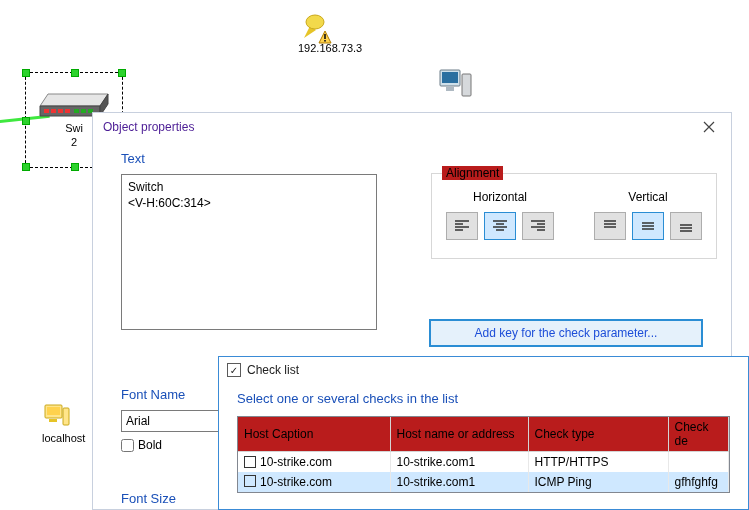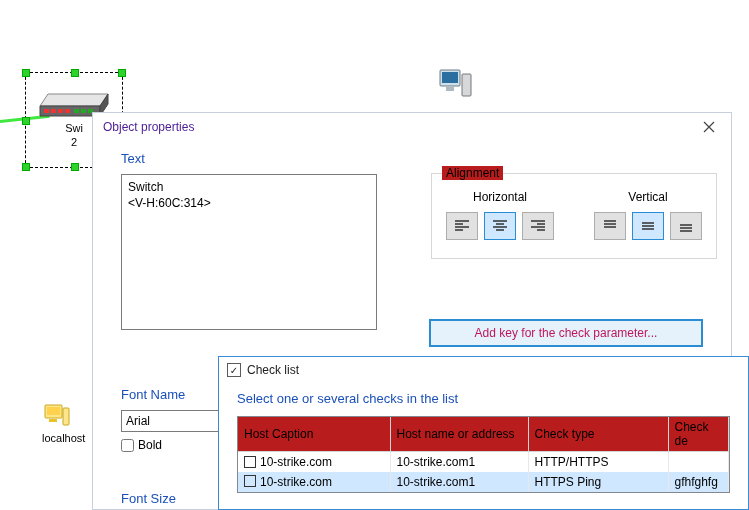--- a/index.html
+++ b/index.html
@@ -43,21 +43,21 @@
 .alignment { position: absolute; left: 338px; top: 32px; width: 270px; border: 1px solid #d7d7d7; padding: 10px 14px 18px; }
 .align-title { position: absolute; top: -8px; left: 10px; background: #b91c1c; padding: 0 4px; font-size: 12px; }
 .align-row { display: flex; gap: 40px; margin-top: 6px; }
 .align-col { display: flex; flex-direction: column; align-items: center; gap: 8px; }
 .align-lbl { font-size: 12px; }
 .btn-group { display: flex; gap: 6px; }
 .align-btn { width: 32px; height: 28px; border: 1px solid #adadad; background: #e1e1e1; display: flex; align-items: center; justify-content: center; cursor: pointer; }
 .align-btn.active { background: #cfe8ff; border-color: #2a8dd4; }
 .align-btn svg { width: 16px; height: 14px; }
 
-.add-key-btn { position: absolute; left: 336px; top: 178px; width: 274px; height: 28px; border: 2px solid #2a8dd4; background: #e5f1fb; color: #be185d; font-size: 12px; cursor: pointer; }
+.add-key-btn { position: absolute; left: 336px; top: 178px; width: 274px; height: 28px; border: 2px solid #2a8dd4; background: #e5f1fb; color: #1d4ed8; font-size: 12px; cursor: pointer; }
 
 .font-row { position: absolute; left: 28px; top: 242px; }
 .font-input { width: 110px; height: 22px; border: 1px solid #7a7a7a; padding: 0 4px; font-size: 12px; }
 .chk-row { display: flex; align-items: center; gap: 4px; margin-top: 6px; font-size: 12px; }
 .chk-row input { width: 13px; height: 13px; }
 
 .size-row { position: absolute; left: 28px; top: 346px; }
 
 
 .dlg2 { position: absolute; left: 218px; top: 356px; width: 531px; height: 154px; background: #fff; border: 1px solid #3a8bd6; }
@@ -104,20 +104,34 @@
           <rect x="27" y="25" width="5" height="4" fill="#e33"></rect>
         <rect x="36" y="25" width="5" height="4" fill="#2a2"></rect>
           <rect x="43" y="25" width="5" height="4" fill="#2a2"></rect>
           <rect x="50" y="25" width="5" height="4" fill="#2a2"></rect>
       </svg>
     </div>
     <span class="lbl">Swi</span>
     <span class="lbl">2</span>
   </div>
 
+  <div class="obj" style="left:298px; top:10px;">
+    <div class="pin-ico">
+      <svg viewBox="0 0 30 30">
+        <path d="M6 28 L12 16 L18 20 Z" fill="#e6c427"></path>
+        <ellipse cx="17" cy="12" rx="9" ry="7" fill="#f2d94b" stroke="#caa81b"></ellipse>
+      </svg>
+      <svg class="warn" viewBox="0 0 14 14">
+        <polygon points="7,1 13,13 1,13" fill="#ffd24d" stroke="#b07c00"></polygon>
+        <rect x="6.2" y="4" width="1.6" height="5" fill="#111"></rect>
+        <rect x="6.2" y="10" width="1.6" height="1.6" fill="#111"></rect>
+      </svg>
+    </div>
+    <span class="lbl">192.168.73.3</span>
+  </div>
 
   <div class="obj" style="left:438px; top:64px;">
     <div class="pc-ico">
       <svg viewBox="0 0 36 36">
         <rect x="2" y="6" width="20" height="16" rx="1" fill="#cfe0ea" stroke="#6c7c88"></rect>
         <rect x="4" y="8" width="16" height="11" fill="#2a6fa0"></rect>
         <rect x="8" y="23" width="8" height="4" fill="#aeb9c2"></rect>
         <rect x="24" y="10" width="9" height="22" rx="1" fill="#d6d9dc" stroke="#777"></rect>
       </svg>
     </div>
@@ -233,20 +247,20 @@
         <tbody>
           <tr>
             <td><span class="chk"></span><span>10-strike.com</span></td>
             <td>10-strike.com1</td>
             <td>HTTP/HTTPS</td>
             <td></td>
           </tr>
           <tr class="sel">
             <td><span class="chk"></span><span>10-strike.com</span></td>
             <td>10-strike.com1</td>
-            <td>HTTPS Ping</td>
+            <td>ICMP Ping</td>
             <td>gfhfghfg</td>
           </tr>
         </tbody>
       </table>
     </div>
   </div>
 </div>
 
 </body></html>

